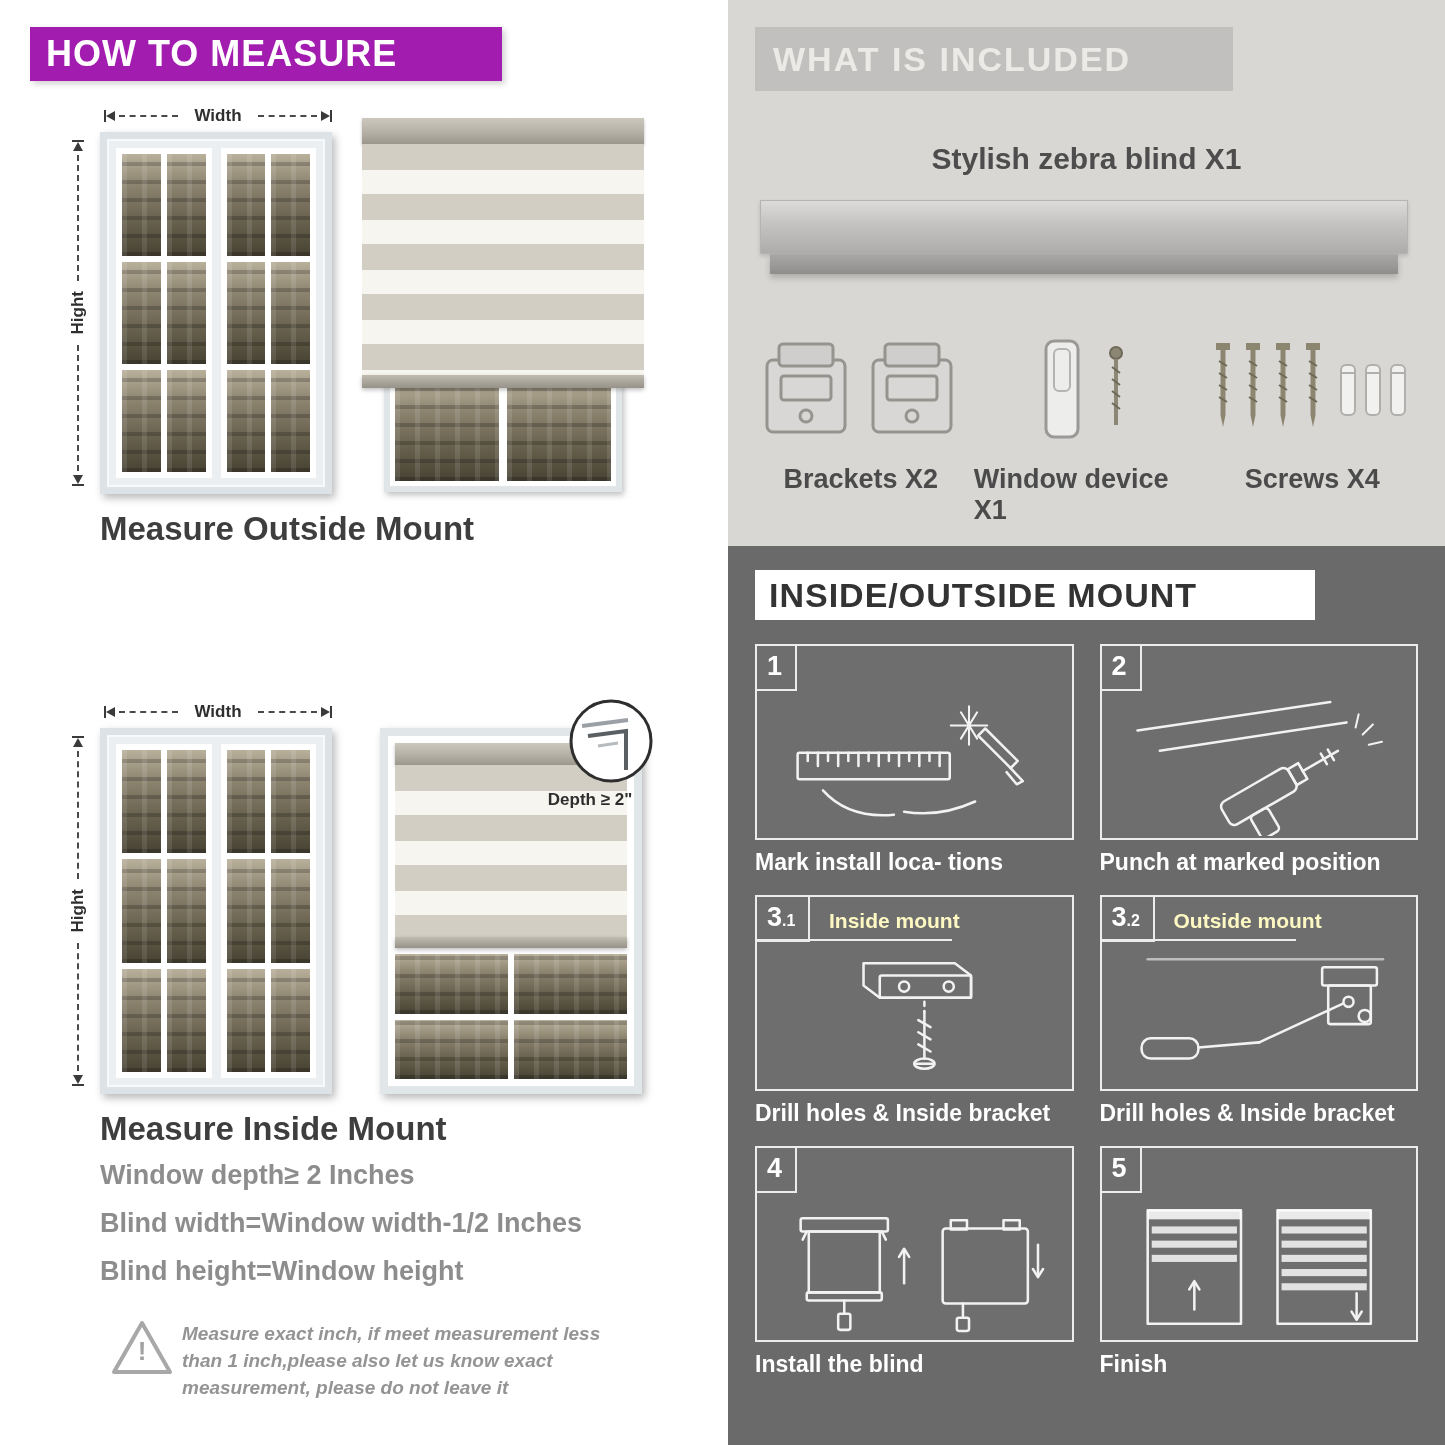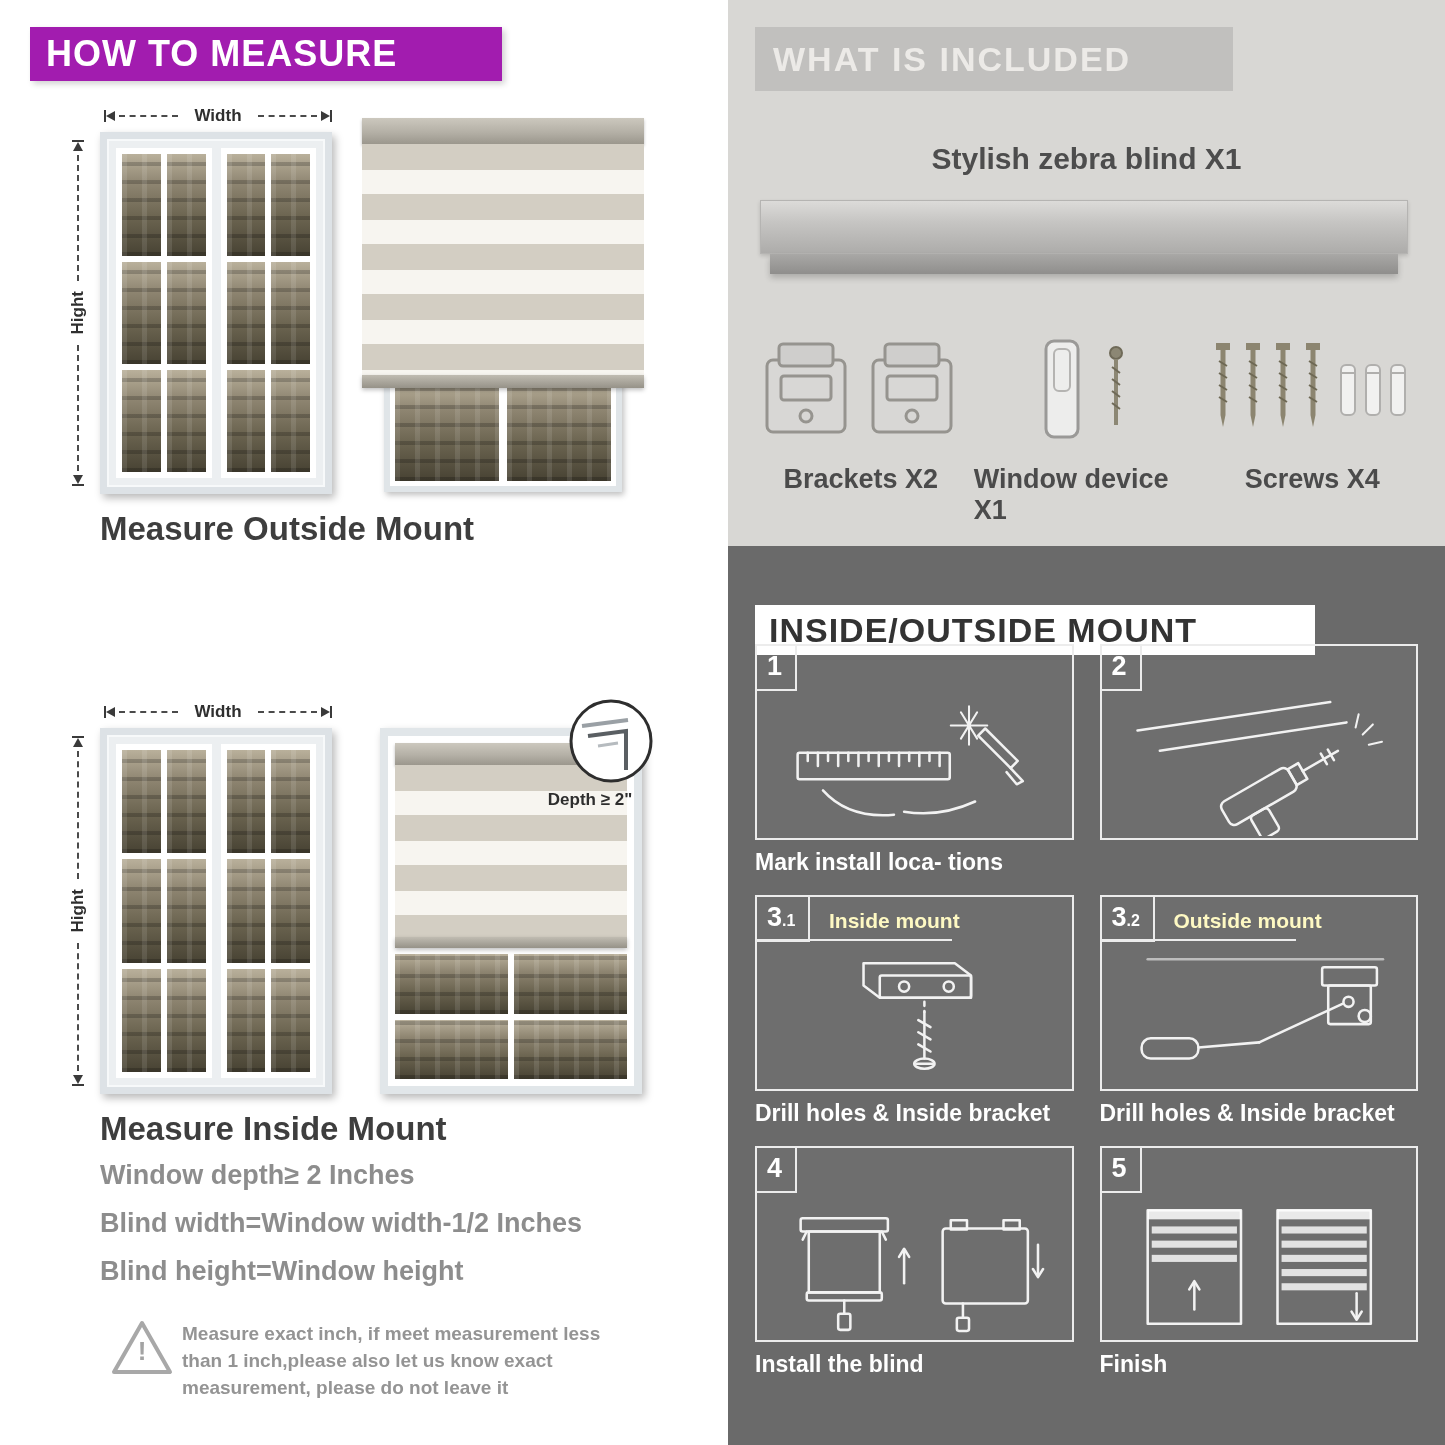--- a/index.html
+++ b/index.html
@@ -47,21 +47,21 @@
   .inside-frame { width:100%; height:100%; border:8px solid #e1e6e9; background:#fff; padding:7px;
     display:flex; flex-direction:column; box-shadow:3px 4px 8px rgba(0,0,0,0.28); }
   .if-panes { flex:1; margin-top:6px; display:grid; grid-template-columns:1fr 1fr; grid-template-rows:1fr 1fr; gap:6px; }
 
   .depth-circle { width:86px; height:86px; }
   .depth-label { font-size:17px; font-weight:bold; color:#2e2e2e; text-align:center; }
 
   .h-heading { font-size:33px; font-weight:bold; color:#3e3e3e; }
   .mline { font-size:27px; font-weight:bold; color:#8d8d8d; margin-bottom:17px; white-space:nowrap; }
 
-  .note-text { width:445px; font-size:19px; font-weight:bold; color:#949494; line-height:27px; }
+  .note-text { width:445px; font-size:19px; font-weight:bold; color:#949494; line-height:27px;font-style:italic; }
   .warn-wrap { width:64px; height:60px; position:relative; }
   .warn-mark { position:absolute; left:0; right:0; top:18px; text-align:center; color:#a3a3a3;
     font-size:26px; font-weight:bold; }
 
   
   .included-panel { left:728px; top:0; width:717px; height:546px; background:#d8d7d4; }
   .inc-banner { position:absolute; left:27px; top:27px; width:478px; height:64px; background:#c1c0be;
     color:#eceae7; font-size:34px; font-weight:bold; letter-spacing:2px; display:flex; align-items:center; padding-left:18px; }
   .inc-product { position:absolute; left:0; top:142px; width:100%; text-align:center;
     font-size:30px; font-weight:bold; color:#4d4d4d; }
@@ -71,21 +71,21 @@
   .hr-lip { height:20px; margin:0 10px; background:linear-gradient(180deg,#a9a8a6,#8f8e8c);
     box-shadow:0 4px 6px rgba(0,0,0,0.2); }
   .inc-items { position:absolute; left:20px; top:330px; width:677px; display:flex; }
   .inc-item { flex:1; display:flex; flex-direction:column; align-items:center; }
   .inc-icon { height:120px; display:flex; align-items:center; justify-content:center; }
   .inc-label { margin-top:14px; font-size:27px; font-weight:bold; color:#4b4b4b; }
 
   
   .mount-panel { left:728px; top:546px; width:717px; height:899px; background:#6a6a6a; }
   .mount-banner { position:absolute; left:27px; top:24px; width:560px; height:50px; background:#ffffff;
-    color:#333; font-size:34px; font-weight:bold; letter-spacing:1px; display:flex; align-items:center; padding-left:14px;margin-top:35px; }
+    color:#333; font-size:34px; font-weight:bold; letter-spacing:1px; display:flex; align-items:center; padding-left:14px; }
   .tiles { position:absolute; left:27px; top:98px; width:663px; display:grid;
     grid-template-columns:1fr 1fr; column-gap:26px; row-gap:16px; }
   .tile-wrap { display:flex; flex-direction:column; }
   .tile { position:relative; height:196px; border:2px solid #ececec; background:rgba(255,255,255,0.03); }
   .badge { position:absolute; top:0; left:0; display:inline-flex; align-items:baseline;
     padding:5px 13px 7px 10px; border-right:2px solid #ececec; border-bottom:2px solid #ececec;
     color:#fff; font-size:27px; font-weight:bold; }
   .badge .sub { font-size:16px; }
   .tile-label { position:absolute; top:12px; left:72px; color:#fef9c3; font-size:21px; font-weight:bold; }
   .head-rule { position:absolute; top:42px; left:0; width:62%; border-top:2px solid #ececec; }
@@ -370,20 +370,21 @@
                 <rect x="110" y="82" width="76" height="26" rx="6"></rect>
                 <rect x="130" y="108" width="20" height="26" rx="4"></rect>
                 <rect x="186" y="86" width="12" height="18"></rect>
                 <line x1="198" y1="95" x2="238" y2="95"></line>
                 <path d="M222 89 v12 M230 89 v12"></path>
               </g>
               <path d="M252 40 l10 -10 M258 50 l13 -3 M245 33 l3 -13" stroke-width="2"></path>
             </g>
           </svg>
         </div>
+        <div class="tile-caption">Punch at  marked position</div>
       </div>
 
       <div class="tile-wrap">
         <div class="tile">
           <span class="badge">
             <span>3</span>
               <span class="sub">.1</span>
           </span>
           <span class="tile-label">Inside mount</span>
           <span class="head-rule"></span>

